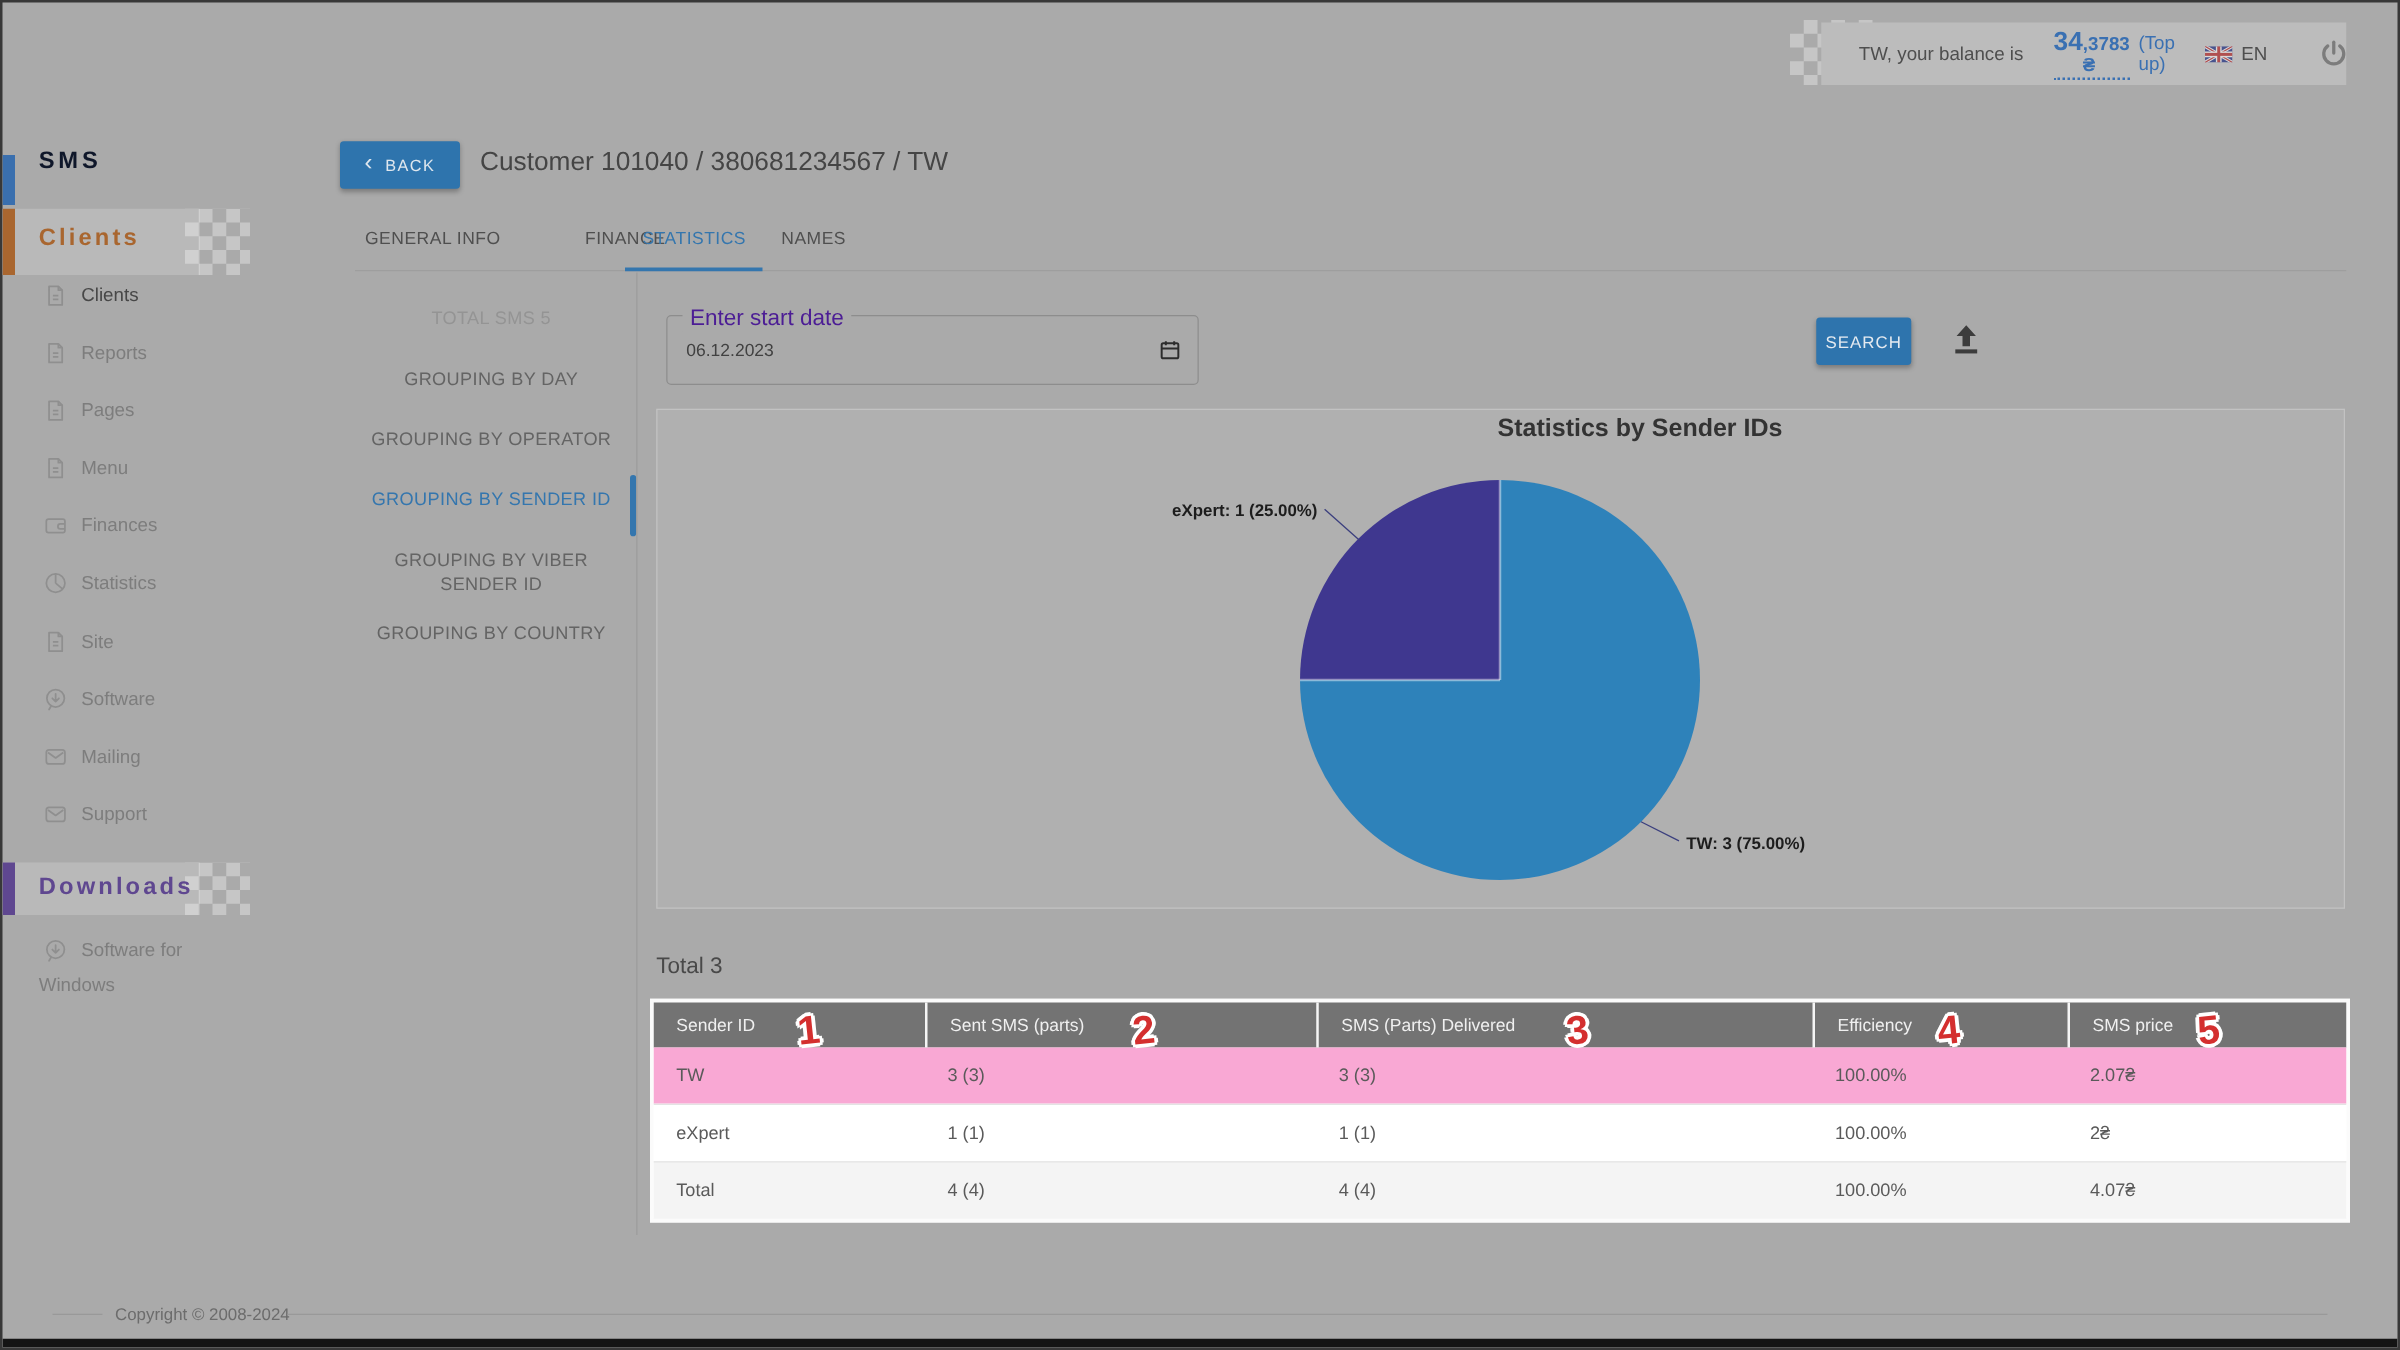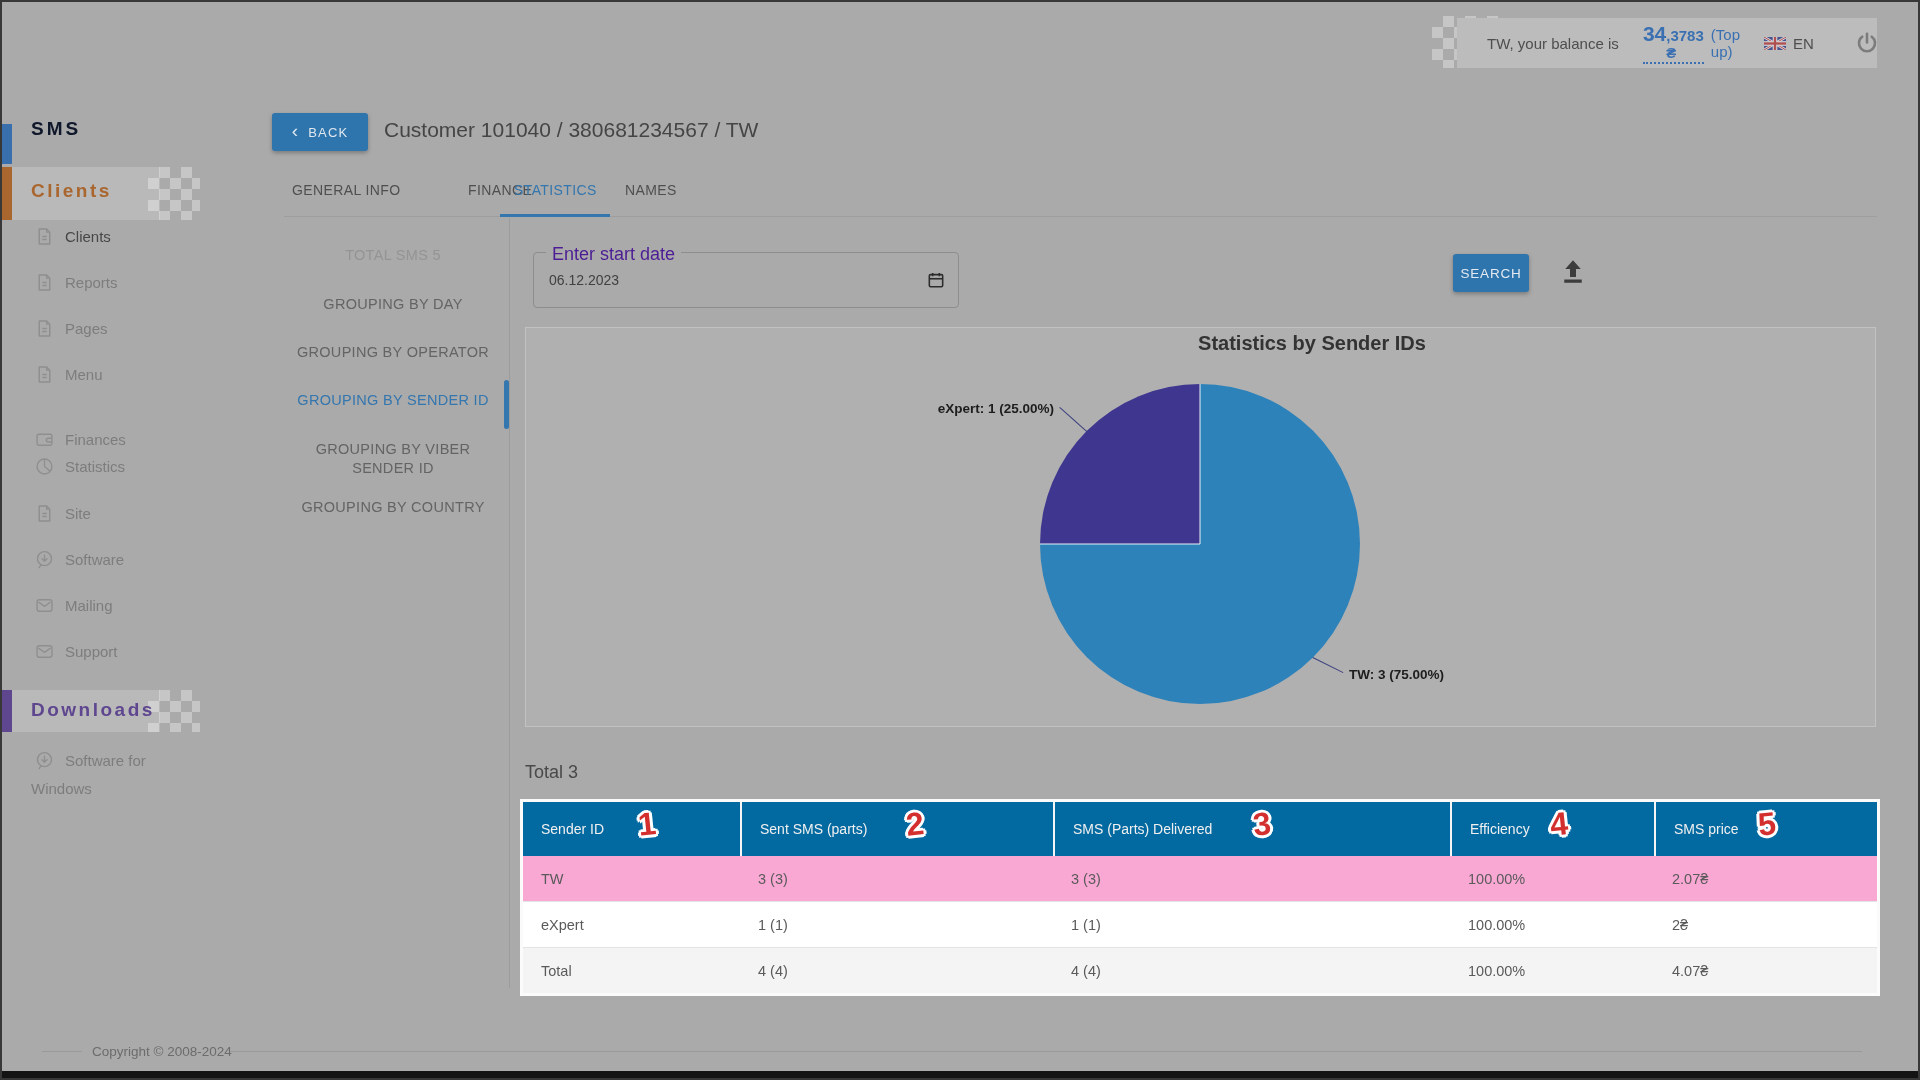--- a/index.html
+++ b/index.html
@@ -55,21 +55,21 @@
   .chart-title{left:523px;top:330px;width:1574px;text-align:center;font-size:20px;font-weight:bold;color:#333333;}
   .pie{left:1038px;top:382px;width:320px;height:320px;border-radius:50%;
        background:conic-gradient(#2e82ba 0deg 270deg, #3f378f 270deg 360deg);}
   .pie-line-v{left:1197px;top:382px;width:2px;height:160px;background:rgba(255,255,255,.45);}
   .pie-line-h{left:1038px;top:541px;width:160px;height:2px;background:rgba(255,255,255,.45);}
   .pie-label{font-size:13.5px;font-weight:bold;color:#1d1d1d;white-space:nowrap;}
   .leader{height:0;border-top:1.6px solid #3b3f7e;transform-origin:0 0;}
   
   .total-label{left:523px;top:760px;font-size:18px;color:#494949;}
   .sender-table{left:518px;top:797px;width:1360px;background:#fff;border:3px solid #fbfbfb;box-sizing:border-box;}
-  .t-header{display:flex;height:54px;background:#0369a1;}
+  .t-header{display:flex;height:36px;background:#737373;}
   .t-header .th{box-sizing:border-box;padding-left:18px;display:flex;align-items:center;color:#f0f0f0;font-size:14px;}
   .t-header .th + .th{border-left:2px solid #f5f5f5;}
   .t-row{display:flex;height:45px;}
   .t-row .td{box-sizing:border-box;padding-left:18px;display:flex;align-items:center;color:#5a5a5a;font-size:14.5px;}
   .t-row.r0{background:#f9a8d4;}
   .t-row.r1{background:#ffffff;border-top:1px solid #e3e3e3;}
   .t-row.r2{background:#f4f4f4;border-top:1px solid #e3e3e3;}
   .c0{width:217px;} .c1{width:313px;} .c2{width:397px;} .c3{width:204px;} .c4{width:223px;}
   .callout{position:absolute;top:804px;font-size:32px;font-weight:800;color:#d42f2f;transform:rotate(-6deg);
            text-shadow:-2px -2px 0 #fff,2px -2px 0 #fff,-2px 2px 0 #fff,2px 2px 0 #fff,-3px 0 0 #fff,3px 0 0 #fff,0 -3px 0 #fff,0 3px 0 #fff;}
@@ -153,21 +153,21 @@
   <div class="abs nav-item" style="top:349px;">
     <span class="nicon">
         <svg viewBox="0 0 24 24" fill="none" stroke="#8f8f8f" stroke-width="1.6" stroke-linejoin="round">
           <path d="M6 3.5h8.5l3.5 3.5v13.5H6z"></path>
           <path d="M14.5 3.5V7H18"></path>
           <path d="M9.5 12h5M9.5 15.5h5"></path>
         </svg>
       </span>
     <span class="nlabel">Menu</span>
   </div>
-  <div class="abs nav-item" style="top:414px;">
+  <div class="abs nav-item" style="top:395px;">
     <span class="nicon">
         <svg viewBox="0 0 24 24" fill="none" stroke="#8f8f8f" stroke-width="1.6" stroke-linejoin="round">
           <rect x="3.5" y="6" width="17" height="12.5" rx="2"></rect>
           <path d="M20.5 10.5h-4.2a2.2 2.2 0 0 0 0 4.4h4.2"></path>
         </svg>
       </span>
     <span class="nlabel">Finances</span>
   </div>
   <div class="abs nav-item" style="top:441px;">
     <span class="nicon">

